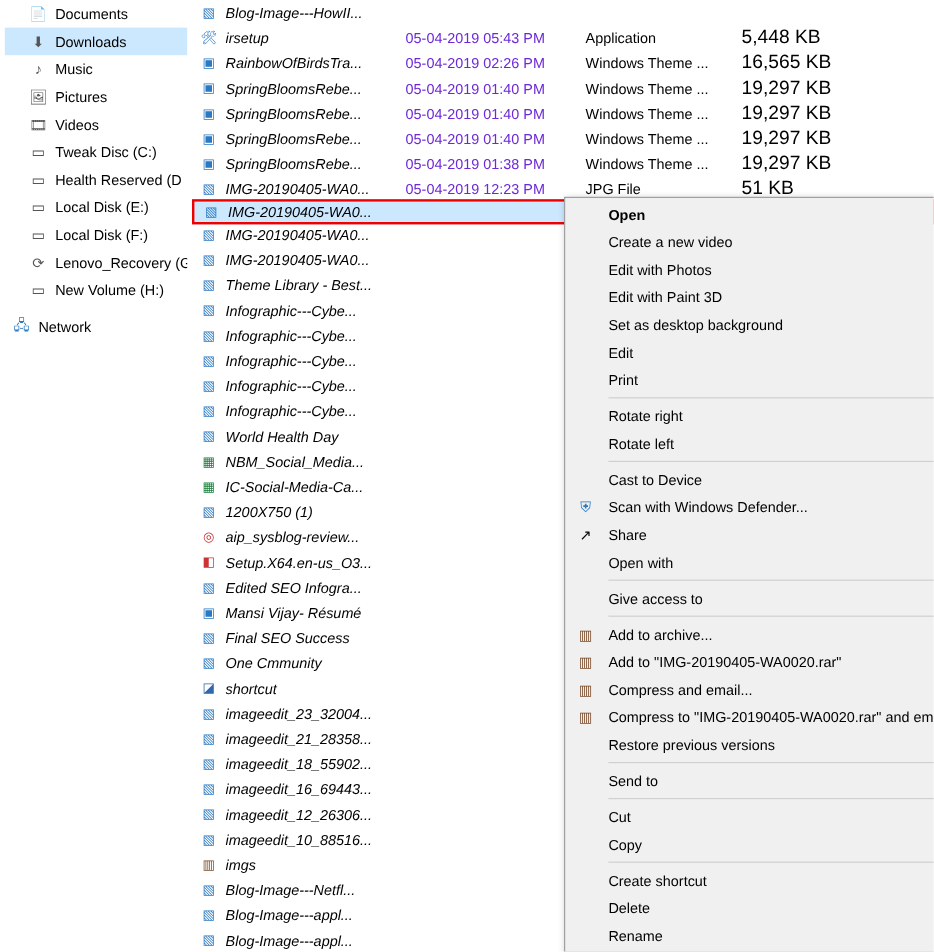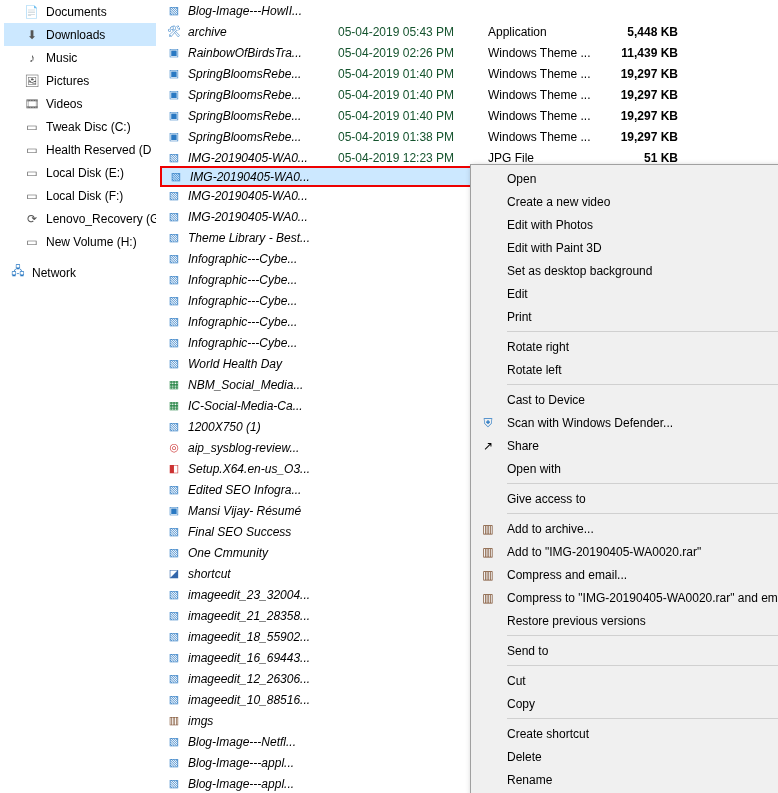--- a/index.html
+++ b/index.html
@@ -6,28 +6,28 @@
 body { background: #fff; display: flex; width: 778px; height: 793px; overflow: hidden; color: #000; }
 .sidebar { width: 160px; padding: 0 4px; }
 .sidebar-item { display: flex; align-items: center; height: 23px; padding: 2px 4px 2px 20px; white-space: nowrap; overflow: hidden; cursor: default; }
 .sidebar-item.selected { background: #cce8ff; }
 .sidebar .ico { width: 16px; height: 16px; margin-right: 6px; flex-shrink: 0; display: inline-flex; align-items: center; justify-content: center; font-size: 12px; }
 .sidebar .network { padding-left: 6px; margin-top: 8px; }
 .main { flex: 1; display: flex; flex-direction: column; position: relative; }
 .file-row { display: flex; align-items: center; height: 21px; padding-left: 6px; white-space: nowrap; overflow: hidden; cursor: default; }
 .file-row .ico { width: 16px; height: 16px; margin-right: 6px; flex-shrink: 0; display: inline-flex; align-items: center; justify-content: center; font-size: 11px; }
 .col-name { width: 150px; overflow: hidden; text-overflow: ellipsis; font-style: italic; }
-.col-date { width: 150px; font-size: 12px; color: #14532d; }
+.col-date { width: 150px; font-size: 12px; color: #6d28d9; }
 .col-type { width: 130px; font-size: 12px; }
-.col-size { width: 60px; text-align: right; font-size: 12px; font-weight: bold; }
+.col-size { width: 60px; text-align: left; font-size: 16px; }
 .file-row.selected { background: #cce8ff; }
 .highlight-red { border: 2px solid #e00; margin: -2px 0; position: relative; z-index: 1; }
 .context-menu { position: absolute; left: 310px; top: 164px; width: 386px; background: #f0f0f0; border: 1px solid #a0a0a0; box-shadow: 2px 2px 6px rgba(0,0,0,0.3); padding: 2px; z-index: 10; }
 .menu-item { display: flex; align-items: center; height: 23px; padding: 0 30px 0 34px; position: relative; cursor: default; }
-.menu-item .bold { font-weight: 400; }
+.menu-item .bold { font-weight: 700; }
 .menu-item .mico { position: absolute; left: 6px; width: 18px; height: 18px; display: flex; align-items: center; justify-content: center; font-size: 12px; }
 .menu-sep { height: 1px; background: #d0d0d0; margin: 3px 1px 3px 34px; }
 .watermark { position: absolute; bottom: 4px; right: 6px; font-size: 11px; color: #888; } .i-disk { color:#555; } .i-rec { color:#c33; } .i-net { color:#2a79c3; }
 .i-jpg { color:#2a79c3; } .i-doc { color:#2a79c3; } .i-app { color:#36a; }
 .i-xls { color:#1a7e3b; } .i-rar { color:#7a4b2a; } .i-shield { color:#2a79c3; }
 </style>
 </head>
 <body>
 
 <div class="sidebar" id="sidebar">
@@ -84,31 +84,31 @@
   <div id="file-list">
       <div class="file-row">
         <span class="ico i-jpg">▧</span>
         <span class="col-name">Blog-Image---HowII...</span>
         <span class="col-date"></span>
         <span class="col-type"></span>
         <span class="col-size"></span>
       </div>
       <div class="file-row">
         <span class="ico i-jpg">🛠</span>
-        <span class="col-name">archive</span>
+        <span class="col-name">irsetup</span>
         <span class="col-date">05-04-2019 05:43 PM</span>
         <span class="col-type">Application</span>
         <span class="col-size">5,448 KB</span>
       </div>
       <div class="file-row">
         <span class="ico i-jpg">▣</span>
         <span class="col-name">RainbowOfBirdsTra...</span>
         <span class="col-date">05-04-2019 02:26 PM</span>
         <span class="col-type">Windows Theme ...</span>
-        <span class="col-size">11,439 KB</span>
+        <span class="col-size">16,565 KB</span>
       </div>
       <div class="file-row">
         <span class="ico i-jpg">▣</span>
         <span class="col-name">SpringBloomsRebe...</span>
         <span class="col-date">05-04-2019 01:40 PM</span>
         <span class="col-type">Windows Theme ...</span>
         <span class="col-size">19,297 KB</span>
       </div>
       <div class="file-row">
         <span class="ico i-jpg">▣</span>

